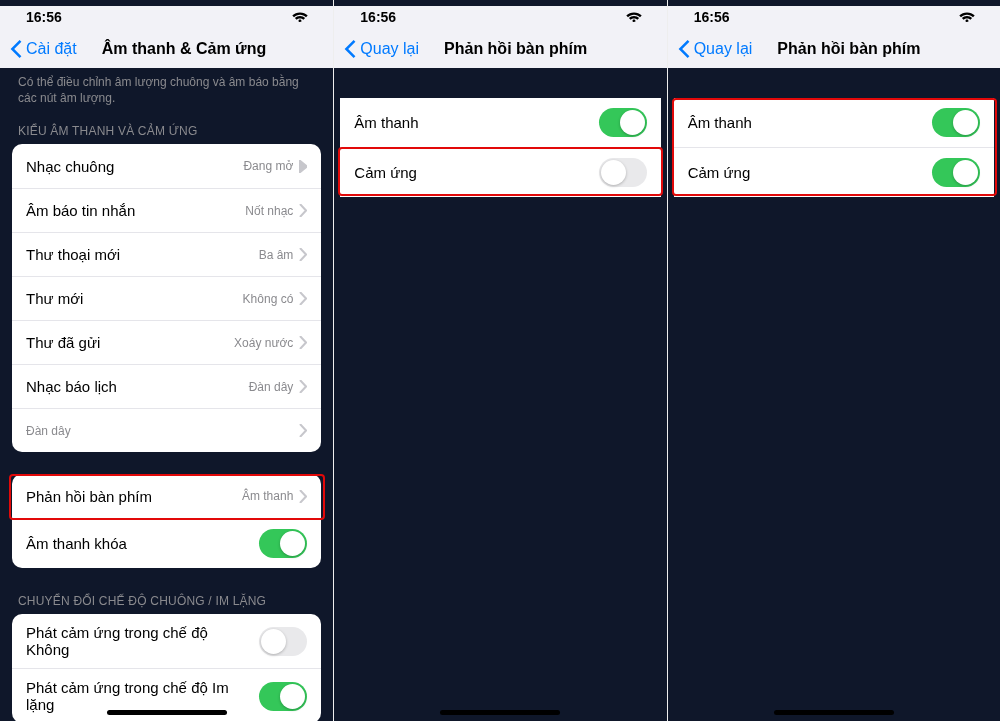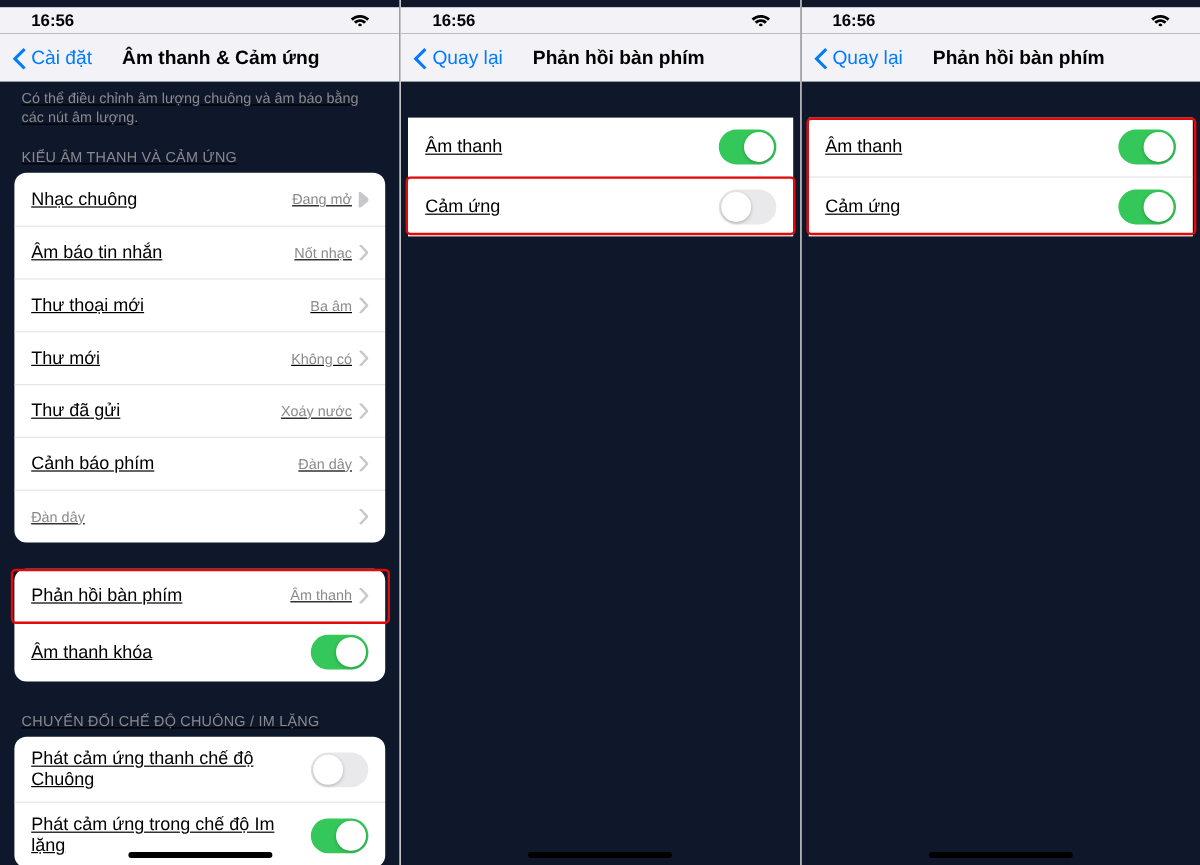--- a/index.html
+++ b/index.html
@@ -54,21 +54,21 @@
   .back {
     display: flex; align-items: center;
     color: #007aff; font-size: 16px;
   }
   .back svg { width: 12px; height: 18px; margin-right: 4px; }
   .nav-title {
     font-size: 16px; font-weight: 600; color: #000;
     margin-left: 6px;
   }
 
-  .content { flex: 1; overflow: hidden; padding: 0 0 6px 0; text-decoration: underline; }
+  .content { flex: 1; overflow: hidden; padding: 0 0 6px 0; }
 
   .hint {
     font-size: 12px; color: #8a8a8e;
     padding: 6px 18px 14px 18px; line-height: 1.35;
   }
   .section-h {
     font-size: 12px; color: #8a8a8e; text-transform: uppercase;
     padding: 4px 18px 6px 18px; letter-spacing: 0.2px;
   }
 
@@ -196,21 +196,21 @@
       <div class="row">
         <span class="label">Thư đã gửi</span>
         <span class="value">Xoáy nước</span>
         <span class="chev">
             <svg viewBox="0 0 8 13">
               <path d="M1 0l6 6.5L1 13" stroke="#c7c7cc" stroke-width="2" fill="none"></path>
             </svg>
           </span>
       </div>
       <div class="row">
-        <span class="label">Cảnh báo phím</span>
+        <span class="label">Nhạc báo lịch</span>
         <span class="value">Đàn dây</span>
         <span class="chev">
             <svg viewBox="0 0 8 13">
               <path d="M1 0l6 6.5L1 13" stroke="#c7c7cc" stroke-width="2" fill="none"></path>
             </svg>
           </span>
       </div>
       <div class="row">
         <span class="value">Đàn dây</span>
         <span class="chev">
@@ -235,21 +235,21 @@
         <span class="label">Âm thanh khóa</span>
         <span class="toggle on">
             <span class="knob"></span>
           </span>
       </div>
     </div>
 
     <div class="section-h">CHUYỂN ĐỔI CHẾ ĐỘ CHUÔNG / IM LẶNG</div>
     <div class="group">
       <div class="row">
-        <span class="label">Phát cảm ứng thanh chế độ Chuông</span>
+        <span class="label">Phát cảm ứng trong chế độ Không</span>
         <span class="toggle">
             <span class="knob"></span>
           </span>
       </div>
       <div class="row">
         <span class="label">Phát cảm ứng trong chế độ Im lặng</span>
         <span class="toggle on">
             <span class="knob"></span>
           </span>
       </div>

